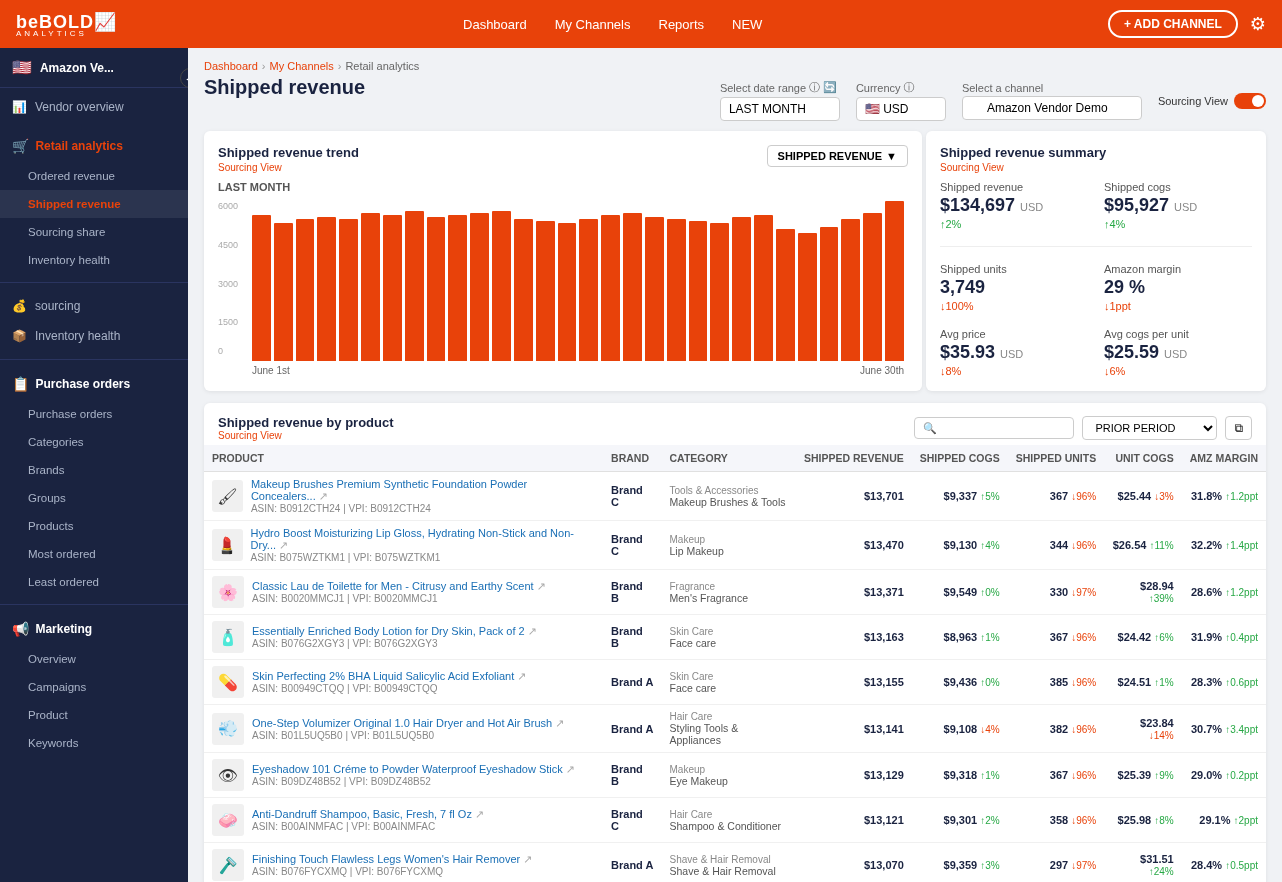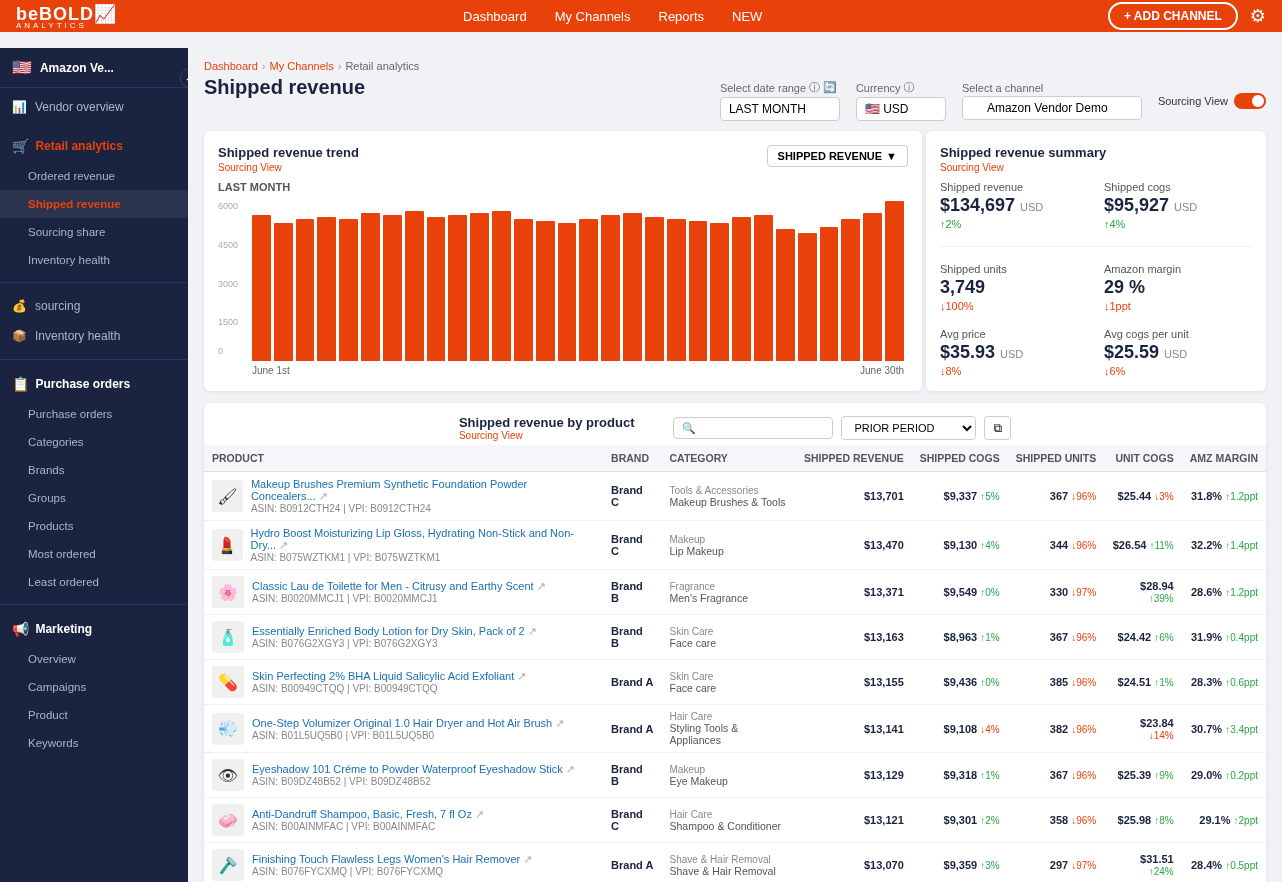--- a/index.html
+++ b/index.html
@@ -1,21 +1,21 @@
 <!DOCTYPE html>
 <html><head>
   <meta charset="utf-8">
   <style>
     * { box-sizing: border-box; margin: 0; padding: 0; font-family: Arial, sans-serif; }
     body { background: #f0f2f5; font-size: 12px; color: #333; overflow: hidden; }
 
     
     .top-nav {
       background: #e8420a;
-      height: 32px;
+      height: 48px;
       display: flex;
       align-items: center;
       padding: 0 16px;
       gap: 32px;
       position: fixed;
       top: 0; left: 0; right: 0;
       z-index: 100;
     }
     .logo { display: flex; align-items: center; gap: 6px; }
     .logo-text { font-size: 18px; font-weight: 900; color: white; letter-spacing: 1px; }
@@ -234,21 +234,21 @@
     
     .table-card {
       background: white;
       border-radius: 6px;
       box-shadow: 0 1px 4px rgba(0,0,0,0.08);
       overflow: hidden;
     }
     .table-header-row {
       display: flex;
       align-items: center;
-      justify-content: center;
+      justify-content: space-between;
       padding: 12px 14px 4px;
       gap: 39px;
     }
     .table-title { font-size: 13px; font-weight: 700; color: #1a2340; }
     .table-subtitle { font-size: 10px; color: #e8420a; }
     .table-controls { display: flex; align-items: center; gap: 8px; }
     .search-box {
       border: 1px solid #ccc;
       border-radius: 4px;
       padding: 4px 8px;

